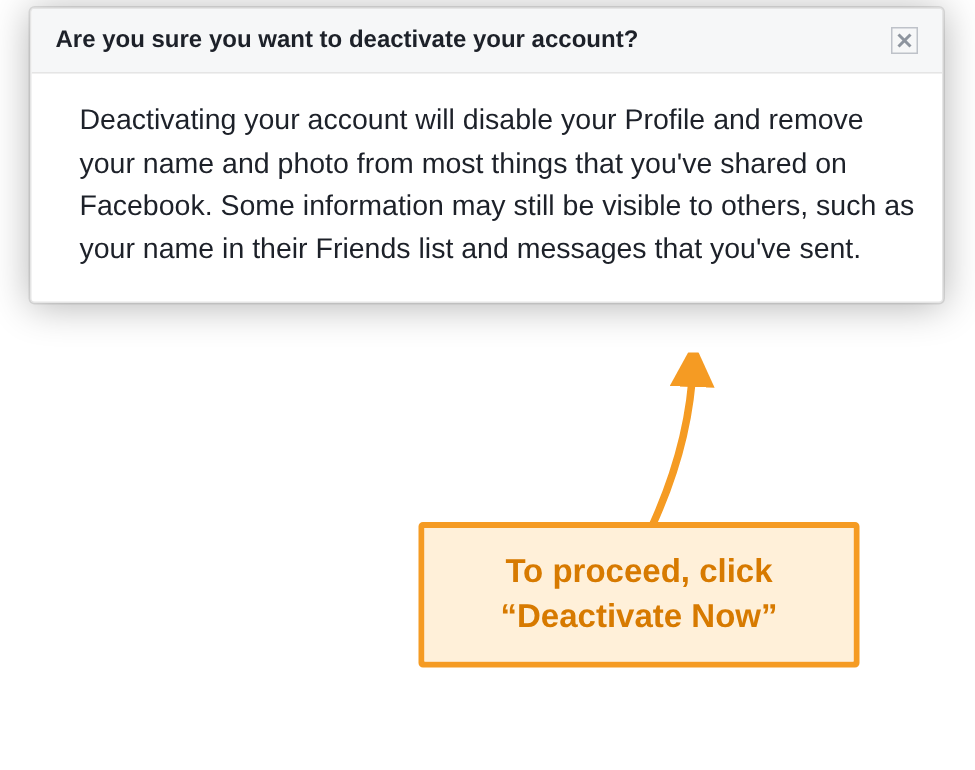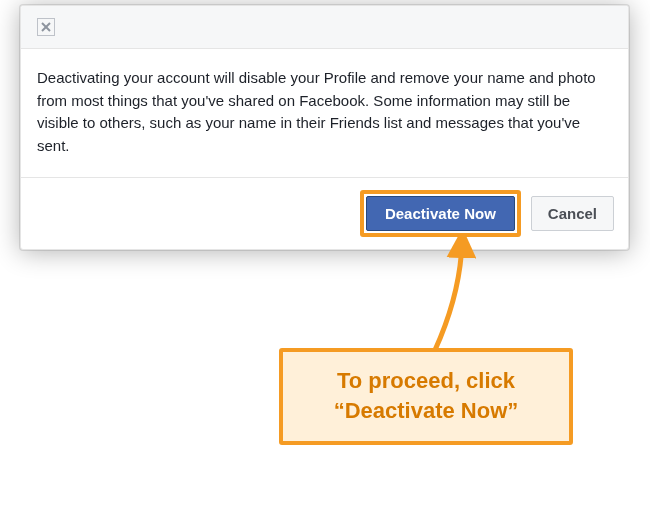--- a/index.html
+++ b/index.html
@@ -48,22 +48,22 @@
       align-items: center;
       justify-content: center;
     }
     .close-icon svg {
       width: 10px;
       height: 10px;
       stroke: #8d949e;
       stroke-width: 2;
     }
     .dialog-body {
-      padding: 18px 16px 20px 16px;
-      font-size: 15px;
+      padding: 18px 16px 20px 32px;
+      font-size: 19px;
       line-height: 1.5;
       color: #1d2129;
     }
     .dialog-footer {
       border-top: 1px solid #e5e5e5;
       padding: 12px 14px;
       display: flex;
       justify-content: flex-end;
       gap: 10px;
       align-items: center;
@@ -121,34 +121,29 @@
       width: 60px;
       height: 120px;
       pointer-events: none;
     }
   </style>
 </head>
 <body>
 
 <div class="dialog">
   <div class="dialog-header">
+    <div class="dialog-title">Are you sure you want to deactivate your account?</div>
     <div class="close-icon">
       <svg viewBox="0 0 10 10">
         <line x1="1" y1="1" x2="9" y2="9"></line>
         <line x1="9" y1="1" x2="1" y2="9"></line>
       </svg>
     </div>
   </div>
   <div class="dialog-body">Deactivating your account will disable your Profile and remove your name and photo from most things that you've shared on Facebook. Some information may still be visible to others, such as your name in their Friends list and messages that you've sent.</div>
-  <div class="dialog-footer">
-    <span class="btn-primary-wrap">
-      <button class="btn-primary">Deactivate Now</button>
-    </span>
-    <button class="btn-secondary">Cancel</button>
-  </div>
 </div>
 
 <svg class="arrow" viewBox="0 0 60 120">
   <defs>
     <marker id="arrowhead" markerWidth="6" markerHeight="6" refX="3" refY="3" orient="auto">
       <polygon points="0 0, 6 3, 0 6" fill="#f59b23"></polygon>
     </marker>
   </defs>
   <path d="M 5 115 Q 30 60 32 8" stroke="#f59b23" stroke-width="5" fill="none" marker-end="url(#arrowhead)"></path>
 </svg>

